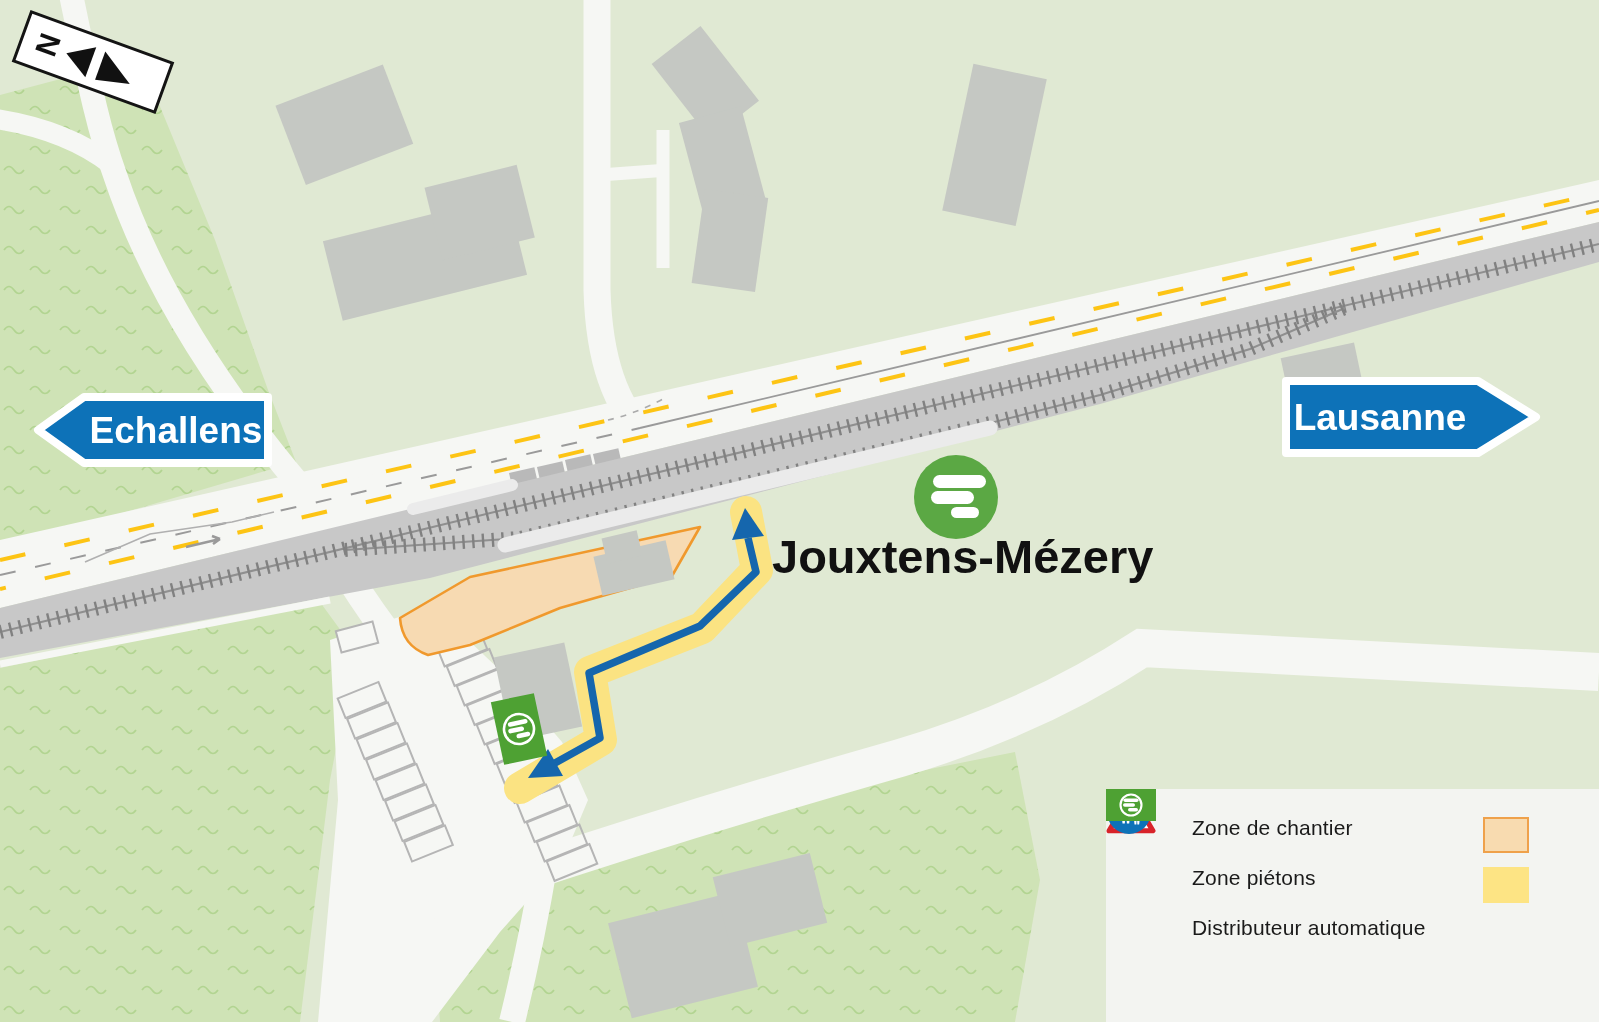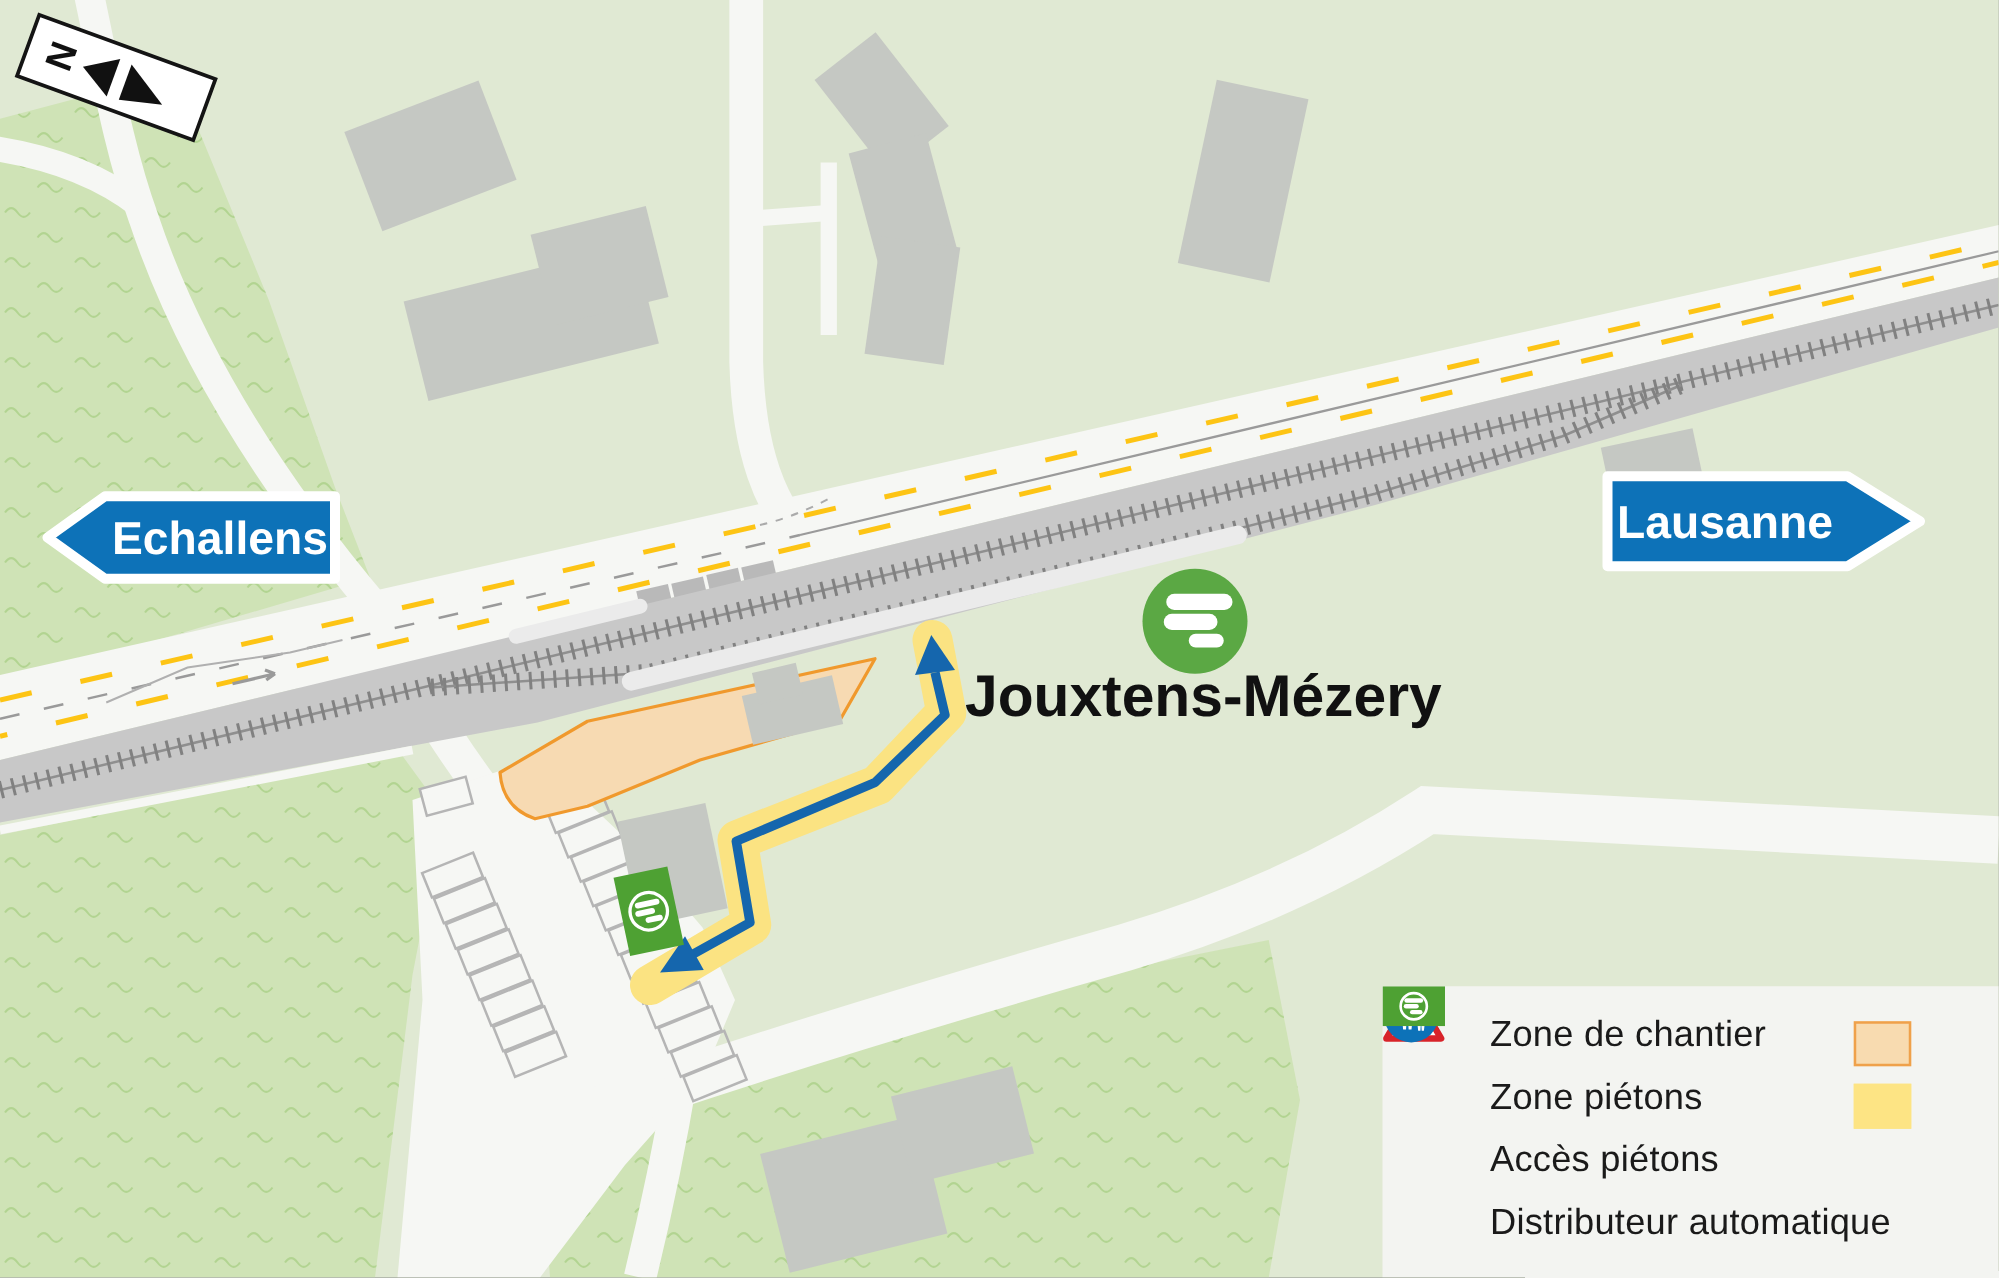--- a/index.html
+++ b/index.html
@@ -4,21 +4,21 @@
 <style>
   html,body{margin:0;padding:0;background:#888;}
   .stage{position:relative;width:1599px;height:1022px;overflow:hidden;background:#e0e9d3;
          font-family:"Liberation Sans", sans-serif;}
   .stage svg{position:absolute;left:0;top:0;}
   
   .legend{position:absolute;left:1106px;top:789px;right:0;bottom:0;background:#f3f4f1;
           padding:14px 0 0 28px;box-sizing:border-box;color:#1a1a1a;}
   .legend-row{display:flex;align-items:center;height:50px;}
   .legend-icon{width:58px;display:flex;justify-content:center;align-items:center;flex:0 0 58px;}
-  .legend-label{font-size:29px;letter-spacing:.2px;white-space:nowrap;}
+  .legend-label{font-size:21px;letter-spacing:.2px;white-space:nowrap;}
   .sw{position:absolute;right:70px;width:46px;height:36px;box-sizing:border-box;}
   .sw0{top:28px;}
   .sw1{top:78px;}
   
   .station-label{font-weight:bold;}
 </style>
 </head>
 <body>
 
 <div class="stage">
@@ -198,29 +198,20 @@
         <path d="M19,16 c-3.2,0 -4.4,3 -4.4,6 l1.2,11 h2.2 l0.5,-7.5 h1 l0.5,7.5 h2.2 l1.2,-11 c0,-3 -1.2,-6 -4.4,-6 z" fill="#fff"></path>
         <circle cx="29.5" cy="19" r="2.7" fill="#fff"></circle>
         <path d="M29.5,22 c-2.2,0 -3.1,2 -3.1,4 l0.9,8 h1.7 l0.3,-5 h0.4 l0.3,5 h1.7 l0.9,-8 c0,-2 -0.9,-4 -3.1,-4 z" fill="#fff"></path>
         <line x1="23.5" y1="24" x2="27" y2="26" stroke="#fff" stroke-width="1.6"></line>
       </svg>
     </span>
     <span class="legend-label">Zone piétons</span>
   </div>
   <div class="legend-row">
     <span class="legend-icon">
-      <svg width="44" height="20" viewBox="0 0 44 20">
-        <line x1="2" y1="10" x2="30" y2="10" stroke="#1566AD" stroke-width="5.5"></line>
-        <polygon points="28,1 28,19 43,10" fill="#1566AD"></polygon>
-      </svg>
-    </span>
-    <span class="legend-label">Accès piétons</span>
-  </div>
-  <div class="legend-row">
-    <span class="legend-icon">
       <svg width="50" height="32" viewBox="0 0 50 32">
         <rect x="0" y="0" width="50" height="32" fill="#4EA133"></rect>
         <circle cx="25" cy="16" r="10.5" fill="none" stroke="#fff" stroke-width="2.1"></circle>
         <rect x="17.5" y="9.5" width="15" height="3.6" rx="1.8" fill="#fff"></rect>
         <rect x="17" y="14.2" width="12" height="3.6" rx="1.8" fill="#fff"></rect>
         <rect x="22" y="19" width="10" height="3.4" rx="1.7" fill="#fff"></rect>
       </svg>
     </span>
     <span class="legend-label">Distributeur automatique</span>
   </div>

